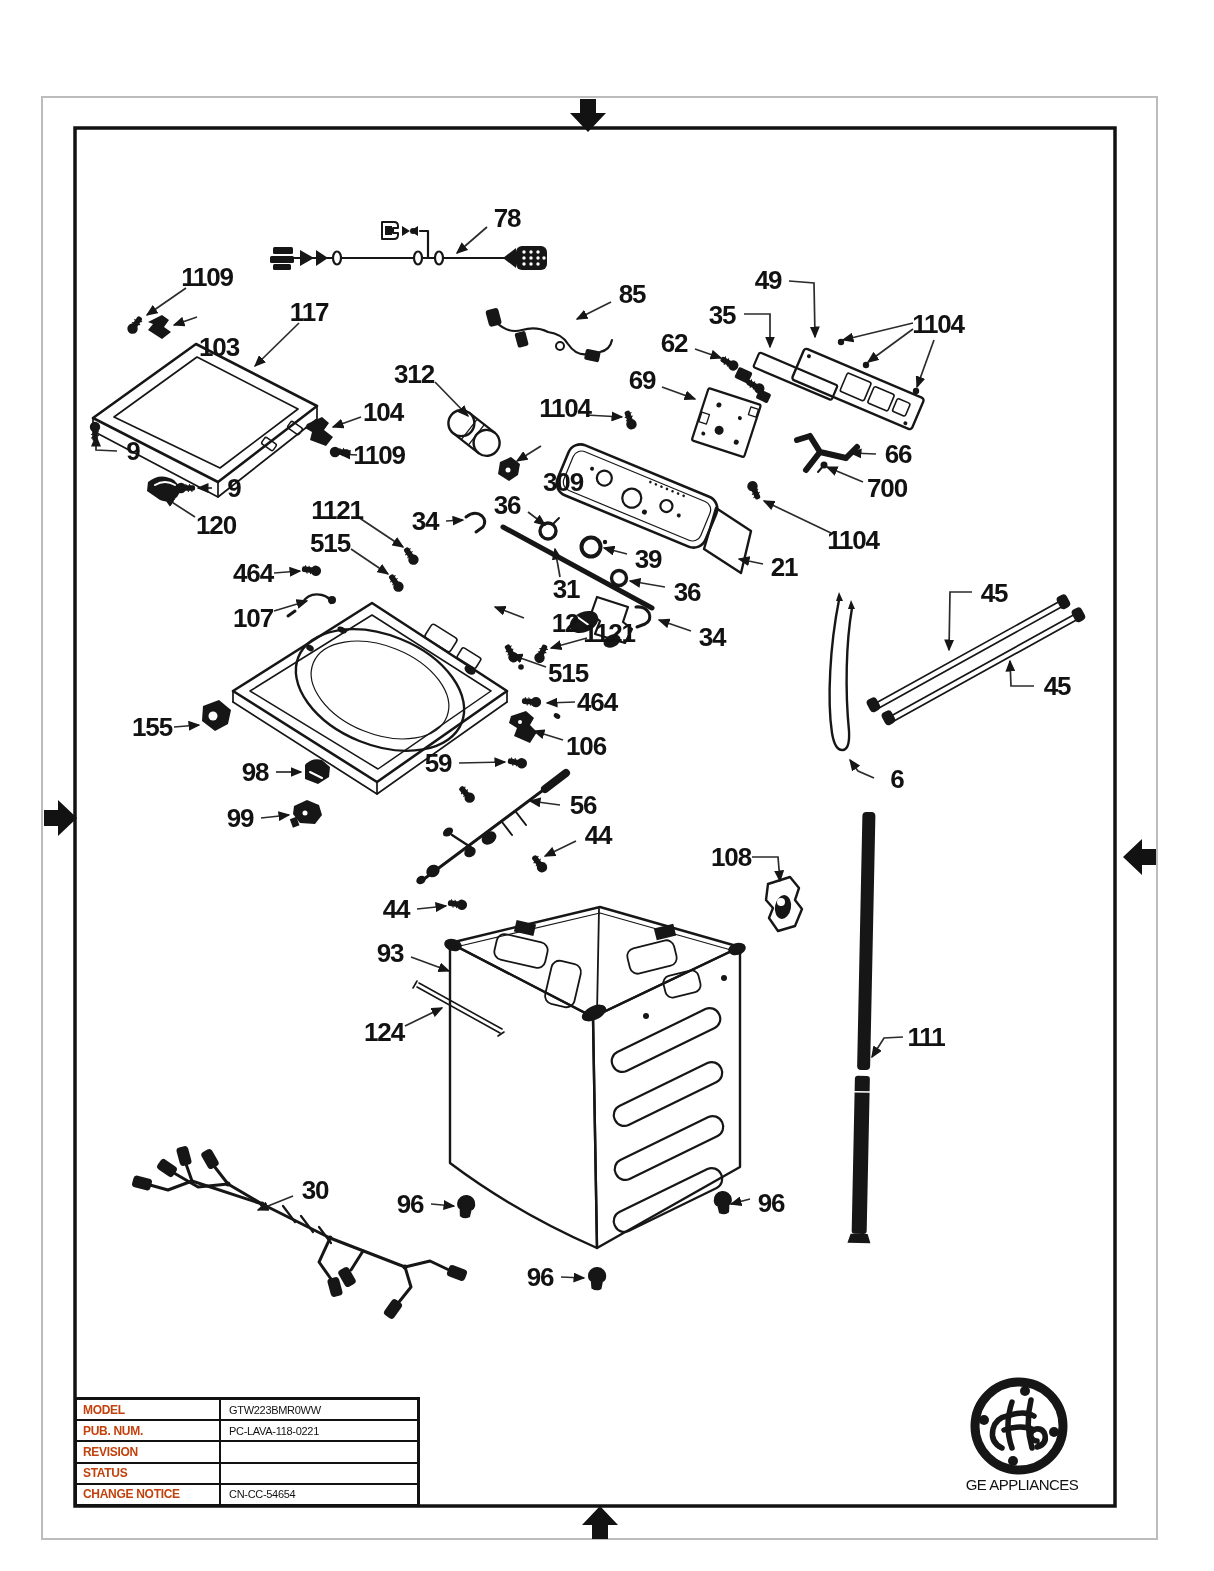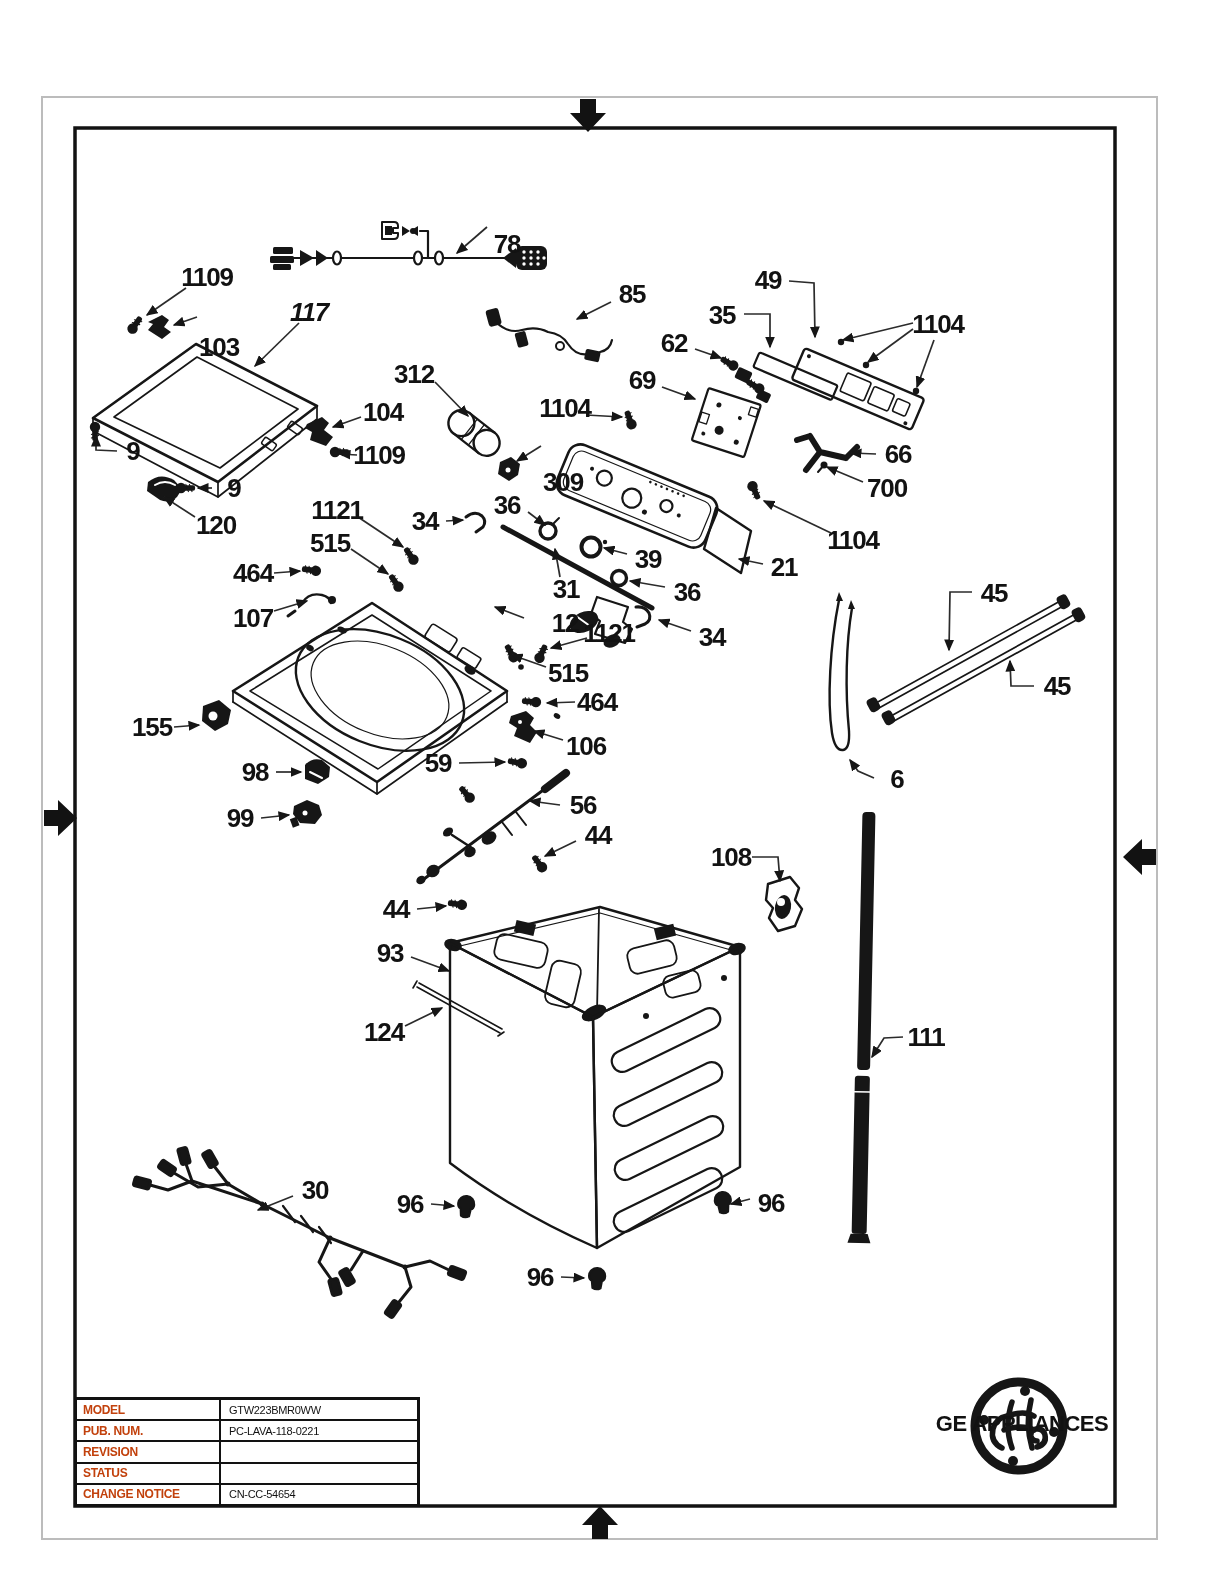--- a/index.html
+++ b/index.html
@@ -9,22 +9,22 @@
   .callout{position:absolute;transform:translate(-50%,-50%);font-weight:bold;font-size:26px;
            line-height:1;letter-spacing:-1.2px;color:#121212;white-space:nowrap}
   #title-block{position:absolute;left:74px;top:1397px;width:346px;height:110px;
                border:3px solid #121212;box-sizing:border-box;display:flex;flex-direction:column;background:#fff}
   .tb-row{flex:1;display:flex;border-top:2px solid #121212;min-height:0}
   .tb-row:first-child{border-top:none}
   .tb-label{width:136px;border-right:2px solid #121212;font-weight:bold;font-size:12px;
             display:flex;align-items:center;padding-left:6px;letter-spacing:-0.3px;color:#c2410c}
   .tb-value{flex:1;font-weight:normal;font-size:11px;display:flex;align-items:center;
             padding-left:8px;letter-spacing:-0.3px;color:#121212}
-  #wordmark{position:absolute;left:1022px;top:1424px;transform:translate(-50%,-50%);
-            font-weight:bold;font-size:22px;letter-spacing:-0.5px;color:#121212;white-space:nowrap}
+  #wordmark{position:absolute;left:1022px;top:1484px;transform:translate(-50%,-50%);
+            font-weight:normal;font-size:15px;letter-spacing:-0.5px;color:#121212;white-space:nowrap}
   #leads polyline{fill:none;stroke:#2b2b2b;stroke-width:1.7}
 </style>
 </head>
 <body>
 
 <div id="page">
 
 <svg id="art" class="layer" width="1214" height="1571" viewBox="0 0 1214 1571">
   <defs>
     <g id="scr">
@@ -490,24 +490,24 @@
       <polyline points="411,957 449,971" marker-end="url(#ah)"></polyline>
       <polyline points="405,1026 442,1008" marker-end="url(#ah)"></polyline>
       <polyline points="903,1037 884,1038 872,1057" marker-end="url(#ah)"></polyline>
       <polyline points="293,1196 258,1210" marker-end="url(#ah)"></polyline>
       <polyline points="431,1204 454,1206" marker-end="url(#ah)"></polyline>
       <polyline points="750,1199 731,1204" marker-end="url(#ah)"></polyline>
       <polyline points="561,1277 584,1278" marker-end="url(#ah)"></polyline>
     </svg>
 
 <div>
-      <div class="callout" style="left: 507px; top: 218px; margin-top: 26px;">78</div>
+      <div class="callout" style="left: 507px; top: 218px;">78</div>
       <div class="callout" style="left: 207px; top: 277px;">1109</div>
       <div class="callout" style="left: 219px; top: 311px; margin-top: 36px;">103</div>
-      <div class="callout" style="left: 309px; top: 312px; font-style: italic;">117</div>
+      <div class="callout" style="left: 309px; top: 312px;">117</div>
       <div class="callout" style="left: 632px; top: 294px;">85</div>
       <div class="callout" style="left: 768px; top: 280px; text-align: right;">49</div>
       <div class="callout" style="left: 722px; top: 315px;">35</div>
       <div class="callout" style="left: 674px; top: 343px;">62</div>
       <div class="callout" style="left: 938px; top: 324px;">1104</div>
       <div class="callout" style="left: 642px; top: 380px;">69</div>
       <div class="callout" style="left: 414px; top: 374px;">312</div>
       <div class="callout" style="left: 383px; top: 412px;">104</div>
       <div class="callout" style="left: 565px; top: 408px;">1104</div>
       <div class="callout" style="left: 563px; top: 440px; margin-top: 42px;">309</div>

